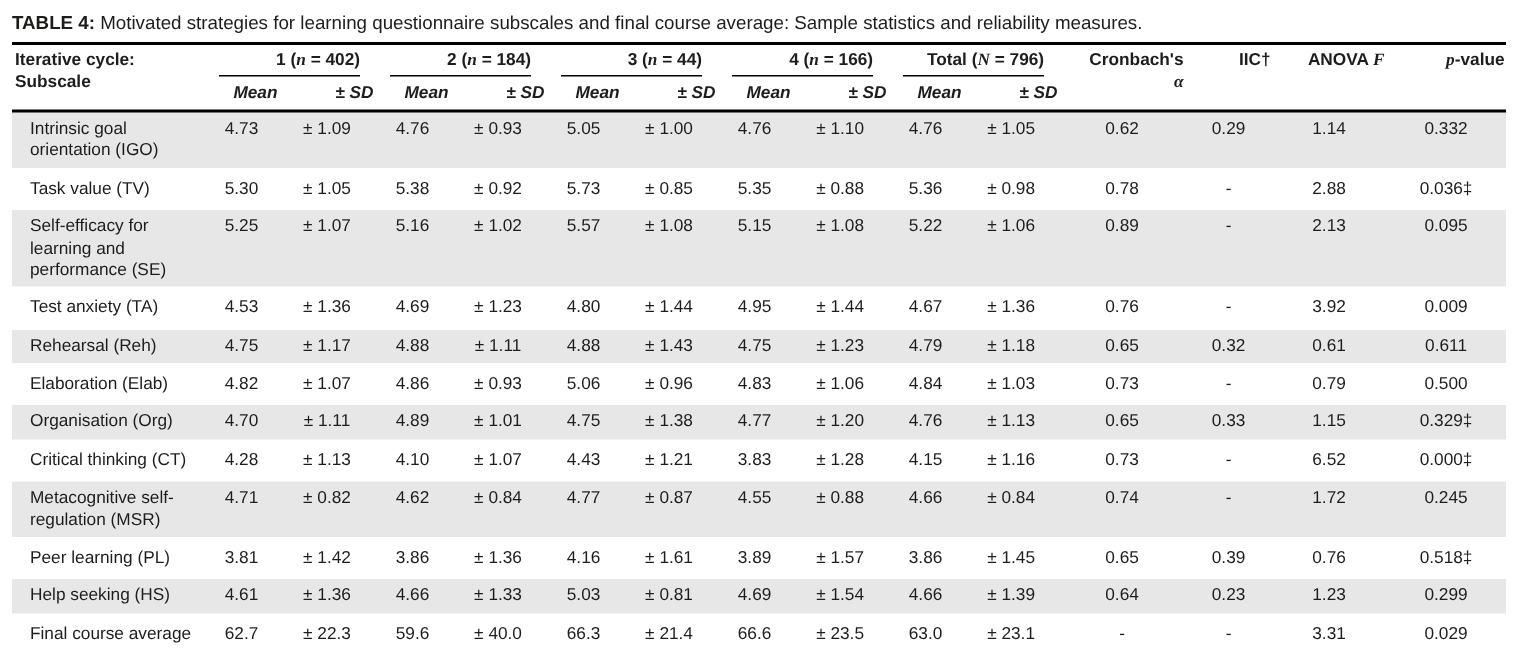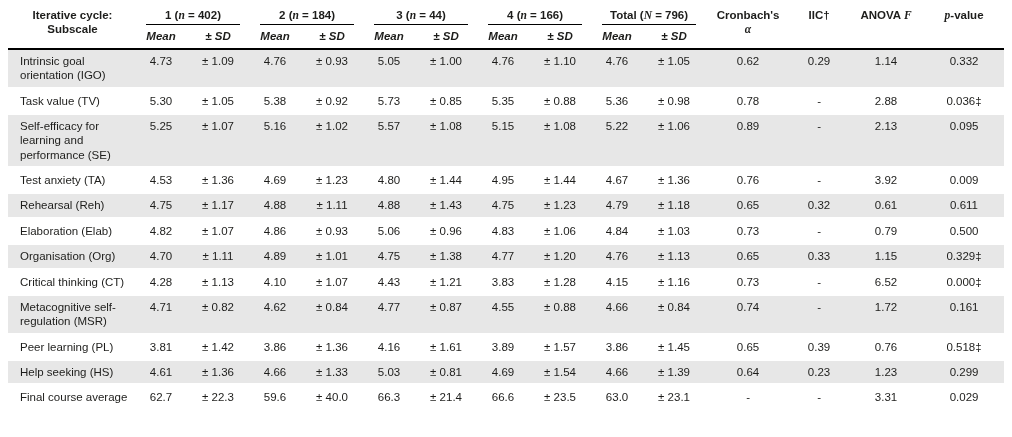--- a/index.html
+++ b/index.html
@@ -22,27 +22,27 @@
   .seg-i { font-style: italic; font-family: "Liberation Serif", serif; }
 
   table.stats {
     width: 996px;
     border-collapse: collapse;
     table-layout: fixed;
     font-size: 11.5px;
   }
   thead th {
     font-weight: bold;
-    text-align: center;
+    text-align: right;
     vertical-align: top;
     padding: 3px 1px 2px 1px;
     line-height: 1.25;
   }
   thead { border-bottom: 2px solid #000; }
-  th.head-subscale { text-align: center; padding-left: 2px; }
+  th.head-subscale { text-align: left; padding-left: 2px; }
   .group-label {
     border-bottom: 1px solid #000;
     padding-bottom: 2px;
     margin: 0 9px;
   }
   th.sub-col { padding-top: 2px; padding-bottom: 4px; font-style: italic; }
   .alpha-line { font-weight: bold; }
 
   tbody td {
     text-align: center;
@@ -52,20 +52,21 @@
     border-bottom: 3px solid #ffffff;
   }
   tbody td.subscale { text-align: left; padding-left: 12px; padding-right: 4px; }
   tbody tr:nth-child(odd) { background: #e7e7e7; }
 </style>
 </head>
 <body>
 
 <div class="page">
 
+  <div class="table-title"><span class="seg-b">TABLE 4:</span><span> Motivated strategies for learning questionnaire subscales and final course average: Sample statistics and reliability measures.</span></div>
 
   <table class="stats">
     <colgroup>
       <col style="width:128px">
       <col style="width:50px">
         <col style="width:64px">
       <col style="width:50px">
         <col style="width:64px">
       <col style="width:50px">
         <col style="width:64px">
@@ -265,21 +266,21 @@
           <td>± 0.84</td>
           <td>4.77</td>
           <td>± 0.87</td>
           <td>4.55</td>
           <td>± 0.88</td>
           <td>4.66</td>
           <td>± 0.84</td>
           <td>0.74</td>
           <td>-</td>
           <td>1.72</td>
-          <td>0.161</td>
+          <td>0.245</td>
         </tr>
         <tr>
           <td class="subscale">Peer learning (PL)</td>
           <td>3.81</td>
           <td>± 1.42</td>
           <td>3.86</td>
           <td>± 1.36</td>
           <td>4.16</td>
           <td>± 1.61</td>
           <td>3.89</td>

